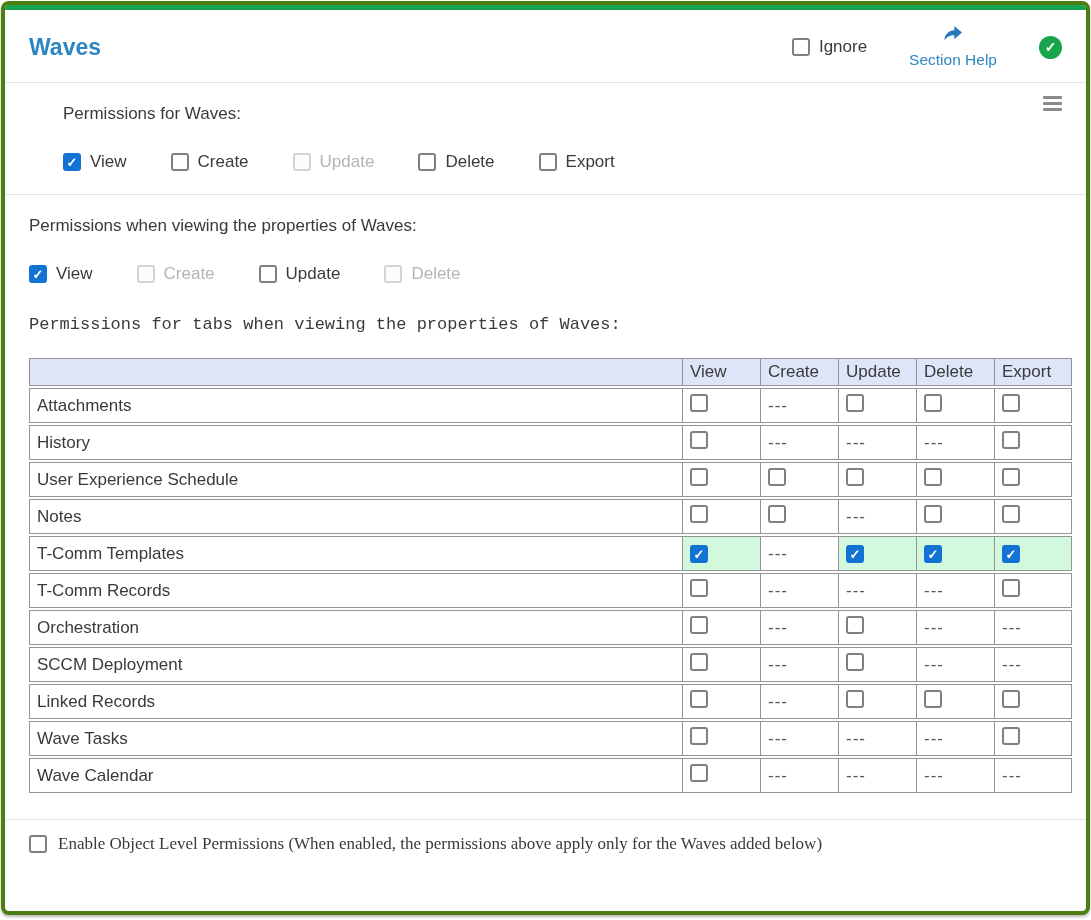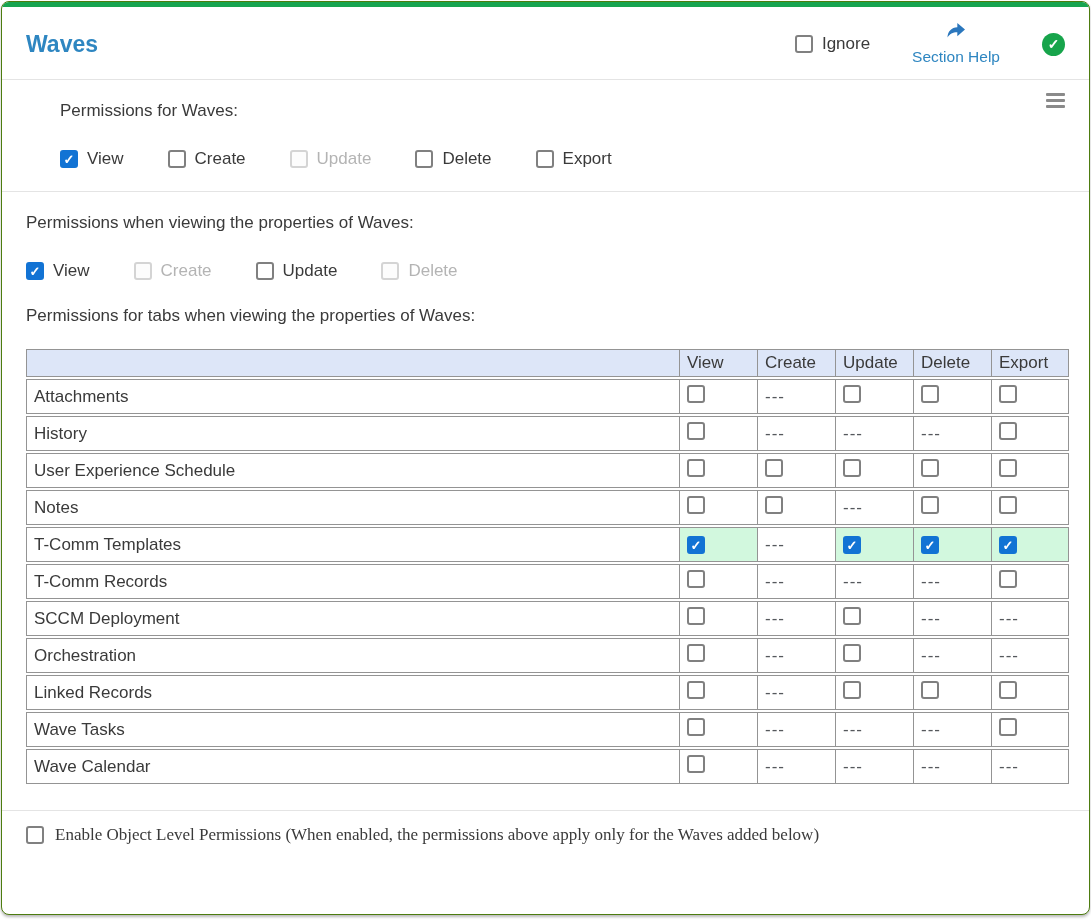--- a/index.html
+++ b/index.html
@@ -17,21 +17,21 @@
   *{box-sizing:border-box;}
   html,body{margin:0;padding:0;background:#fff;}
   body{
     width:1091px;height:920px;
     font-family:"Liberation Sans",sans-serif;
     font-size:17px;color:var(--text);
     padding:1px;
   }
   .panel{
     width:1089px;height:914px;
-    border:1px solid #4d7c0f;border-radius:8px;
+    border:4px solid #4d7c0f;border-radius:8px;
     overflow:hidden;background:#fff;
     box-shadow:0 2px 3px rgba(0,0,0,.28);
   }
   .top-bar{height:5px;background:var(--top-bar-green);}
   
   .hdr{display:flex;align-items:center;padding:15px 24px 13px 24px;}
   .hdr-title{font-size:23px;font-weight:bold;color:var(--title-blue);flex:1 1 auto;}
   .hdr-right{display:flex;align-items:center;gap:42px;padding-left:20px;}
   .cb-item{display:inline-flex;align-items:center;gap:9px;cursor:pointer;}
   .cb{
@@ -55,21 +55,21 @@
   .sect{padding:20px 24px 0 24px;position:relative;}
   .sect-label{line-height:22px;}
   .cb-row{display:flex;align-items:center;gap:44px;margin-top:27px;}
   .sect-pad-bottom{padding-bottom:22px;margin-left:34px;}
   .hamburger{
     position:absolute;top:13px;right:24px;width:19px;height:15px;
     display:flex;flex-direction:column;justify-content:space-between;cursor:pointer;
   }
   .hamburger span{display:block;height:3px;background:#8a8a8a;border-radius:1px;}
   
-  .tabs-label{margin-top:24px;}
+  .tabs-label{margin-top:30px;font-family:Liberation Mono, monospace;}
   table.perm{
     border-collapse:separate;border-spacing:0 2px;
     margin-top:20px;width:1043px;table-layout:fixed;
   }
   table.perm th,table.perm td{
     border:1px solid var(--tbl-border);border-right:none;
     vertical-align:middle;text-align:left;
     padding:0 0 0 7px;overflow:hidden;white-space:nowrap;
   }
   table.perm th:last-child,table.perm td:last-child{border-right:1px solid var(--tbl-border);}
@@ -226,29 +226,29 @@
           </tr>
           <tr>
             <td>T-Comm Records</td>
             <td><span class="cb"></span></td>
             <td><span class="dash">---</span></td>
             <td><span class="dash">---</span></td>
             <td><span class="dash">---</span></td>
             <td><span class="cb"></span></td>
           </tr>
           <tr>
+            <td>Orchestration</td>
+            <td><span class="cb"></span></td>
+            <td><span class="dash">---</span></td>
+            <td><span class="cb"></span></td>
+            <td><span class="dash">---</span></td>
+            <td><span class="dash">---</span></td>
+          </tr>
+          <tr>
             <td>SCCM Deployment</td>
-            <td><span class="cb"></span></td>
-            <td><span class="dash">---</span></td>
-            <td><span class="cb"></span></td>
-            <td><span class="dash">---</span></td>
-            <td><span class="dash">---</span></td>
-          </tr>
-          <tr>
-            <td>Orchestration</td>
             <td><span class="cb"></span></td>
             <td><span class="dash">---</span></td>
             <td><span class="cb"></span></td>
             <td><span class="dash">---</span></td>
             <td><span class="dash">---</span></td>
           </tr>
           <tr>
             <td>Linked Records</td>
             <td><span class="cb"></span></td>
             <td><span class="dash">---</span></td>

